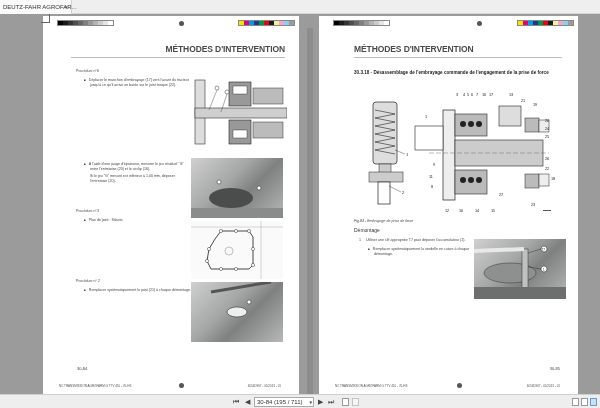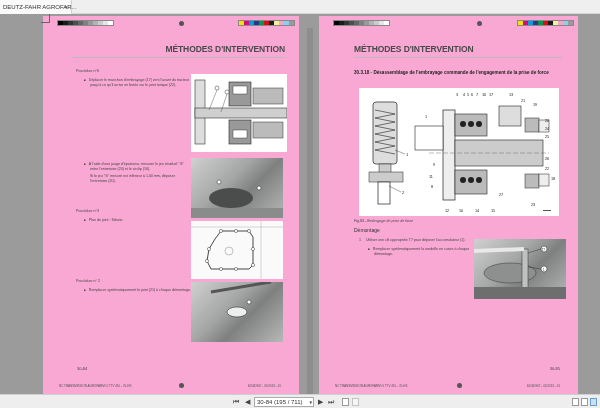--- a/index.html
+++ b/index.html
@@ -7,21 +7,21 @@
   .app { position: relative; width: 600px; height: 408px; }
 
   
   .tabbar { position: absolute; left: 0; top: 0; width: 600px; height: 14px; background: #efefef; border-bottom: 1px solid #d6d6d6; }
   .tab { position: absolute; left: 0; top: 0; height: 14px; width: 72px; background: #fafafa; border-right: 1px solid #d0d0d0; font-size: 6px; color: #333; line-height: 14px; padding-left: 3px; white-space: nowrap; }
   .tab .close { position: absolute; right: 3px; top: 0; font-size: 6px; color: #444; }
 
   
   .viewer { position: absolute; left: 0; top: 14px; width: 600px; height: 380px; background: #9b9b9b; }
 
-  .page { position: absolute; top: 2px; background: #f9a8d4; height: 378px; }
+  .page { position: absolute; top: 2px; background: #ffffff; height: 378px; }
   .page.left { left: 43px; width: 256px; }
   .page.right { left: 319px; width: 259px; }
 
   .crop { position: absolute; width: 9px; height: 9px; border-color: #666; border-style: solid; }
   .colorbar { position: absolute; top: 4px; height: 6px; display: flex; border: 1px solid #888; }
   .colorbar span { display: block; width: 5px; height: 100%; }
   .reg { position: absolute; width: 5px; height: 5px; border-radius: 50%; background: #555; }
 
   .hdr-title { position: absolute; font-size: 8.5px; font-weight: bold; color: #4a4a4a; letter-spacing: -0.1px; }
   .hdr-rule { position: absolute; height: 1px; background: #bbb; }

